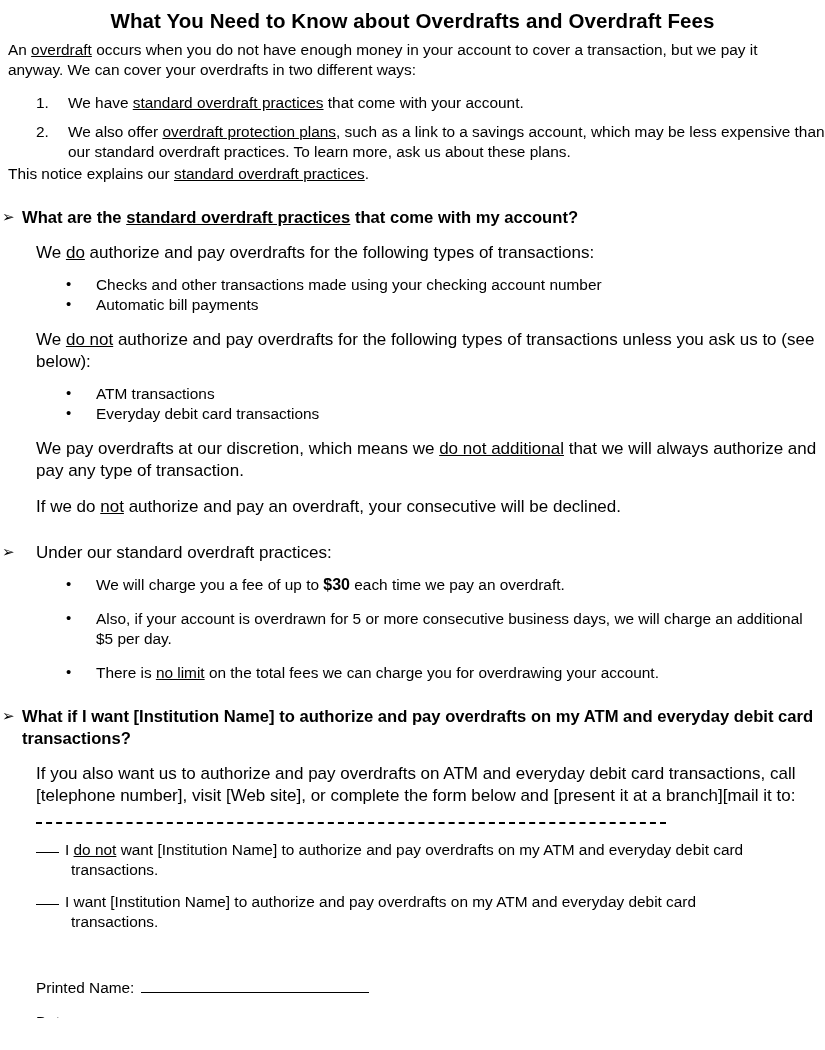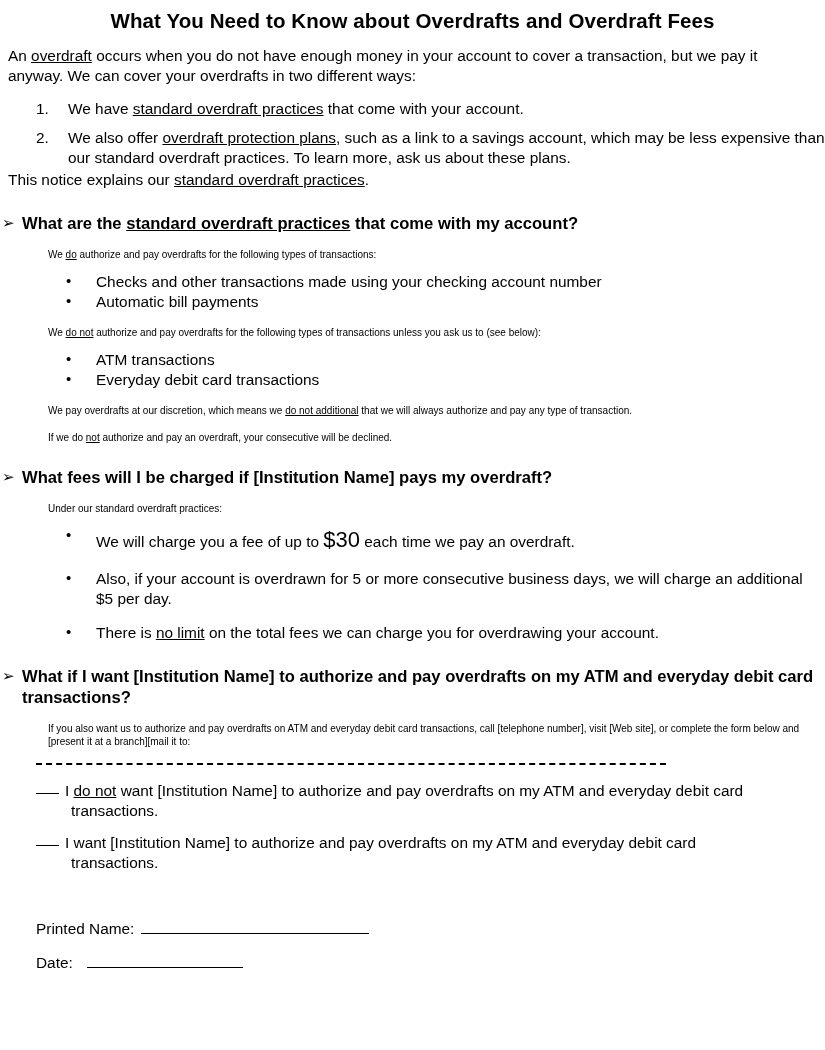--- a/index.html
+++ b/index.html
@@ -35,21 +35,21 @@
   }
 
   
   .para {
     font-size: 15.4px;
     line-height: 1.30;
     margin: 0;
     padding: 0;
   }
   .lead {
-    margin-top: 12px;
+    margin-top: 6px;
     padding: 0 24px 0 8px;
     text-align: left;
   }
   .notice-line {
     margin-top: 2px;
     padding-left: 8px;
   }
 
   
   .num-list {
@@ -86,23 +86,23 @@
     position: absolute;
     left: 2px;
     top: 0px;
     font-size: 15px;
     font-weight: normal;
     line-height: 1.28;
   }
 
   
   .sub-para {
-    font-size: 10px;
-    line-height: 1.30;
-    margin: 14px 0 0 12px;
+    font-size: 17px;
+    line-height: 1.30;
+    margin: 14px 0 0 0;
     padding-left: 36px;
     padding-right: 8px;
   }
 
   
   .bullet-list {
     margin: 11px 0 0 0;
     padding: 0;
     list-style: none;
   }
@@ -120,22 +120,22 @@
     position: absolute;
     left: 66px;
     top: -1px;
     font-size: 15px;
     line-height: 1.30;
   }
 
   
   .u { text-decoration: underline; }
   .amount {
-    font-weight: normal;
-    font-size: 22px;
+    font-weight: bold;
+    font-size: 16px;
   }
 
   
   .dashed-sep {
     margin: 15px 0 0 36px;
     width: 630px;
     height: 1px;
     border-top: 2px dashed #000;
   }
 
@@ -230,21 +230,21 @@
     </li>
     <li class="bullet-item">
       <span class="bullet-dot">•</span><span>Everyday debit card transactions</span>
     </li>
   </ul>
 
   <p class="sub-para"><span>We pay overdrafts at our discretion, which means we </span><span class="u">do not additional</span><span> that we will always authorize and pay any type of transaction.</span></p>
 
   <p class="sub-para"><span>If we do </span><span class="u">not</span><span> authorize and pay an overdraft, your consecutive will be declined.</span></p>
 
-  <h2 class="arrow-heading"><span class="arrow-glyph">➢</span><span>What fees will I be charged if [Institution Name] pays my overdraft?</span></h2>
+  <h2 class="arrow-heading"><span class="arrow-glyph">➢</span></h2>
 
   <p class="sub-para">Under our standard overdraft practices:</p>
 
   <ul class="bullet-list loose">
     <li class="bullet-item">
       <span class="bullet-dot">•</span><span>We will charge you a fee of up to </span><span class="amount">$30</span><span> each time we pay an overdraft.</span>
     </li>
     <li class="bullet-item">
       <span class="bullet-dot">•</span><span>Also, if your account is overdrawn for 5 or more consecutive business days, we will charge an additional $5 per day.</span>
     </li>

